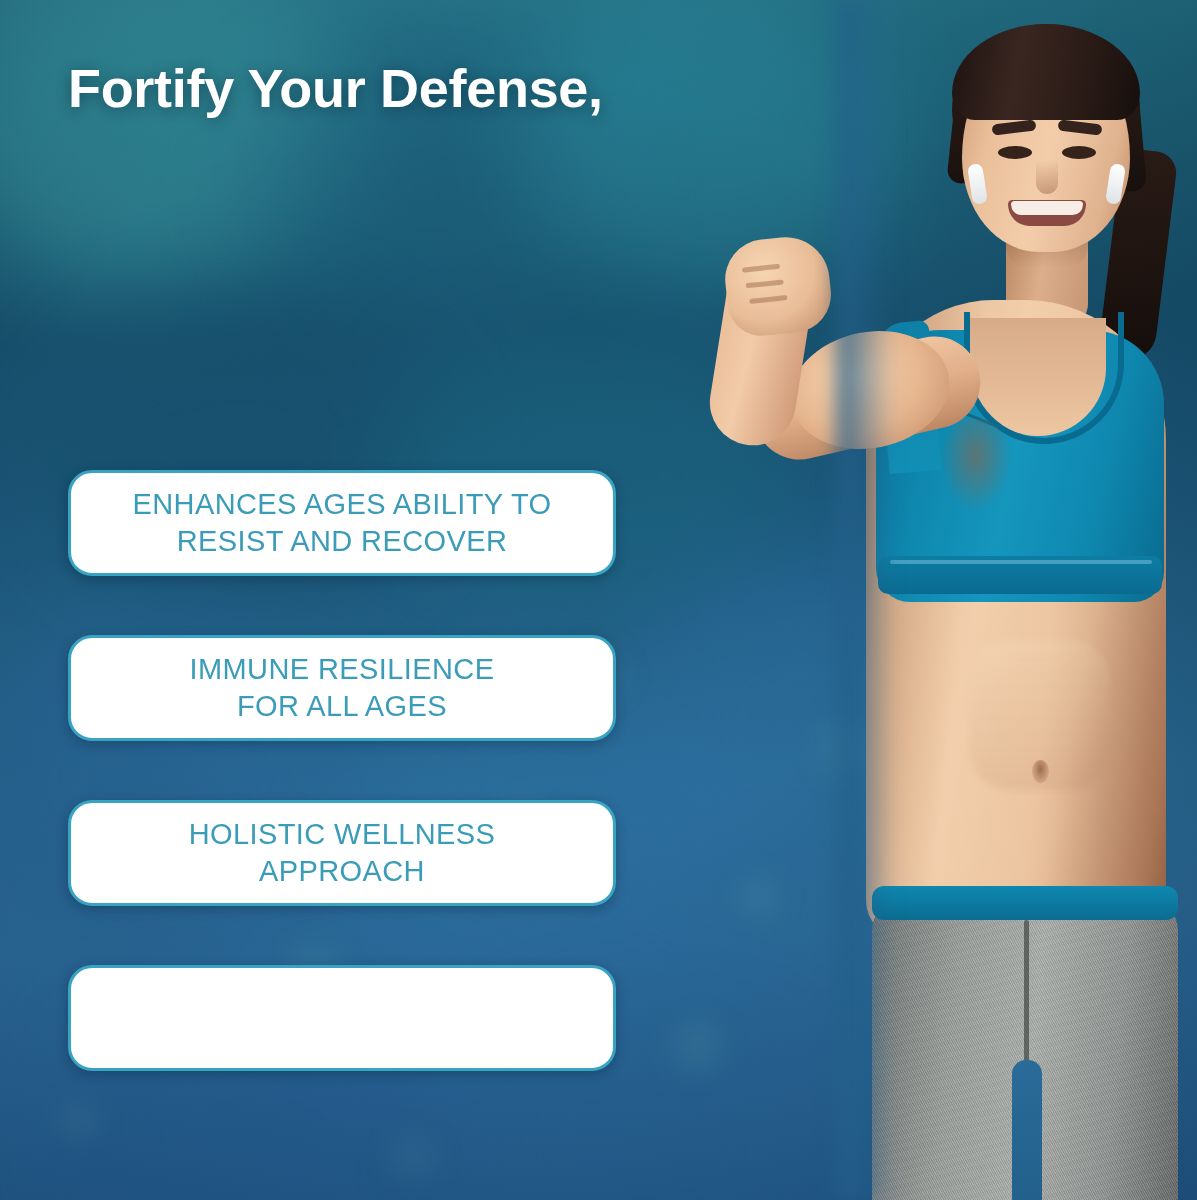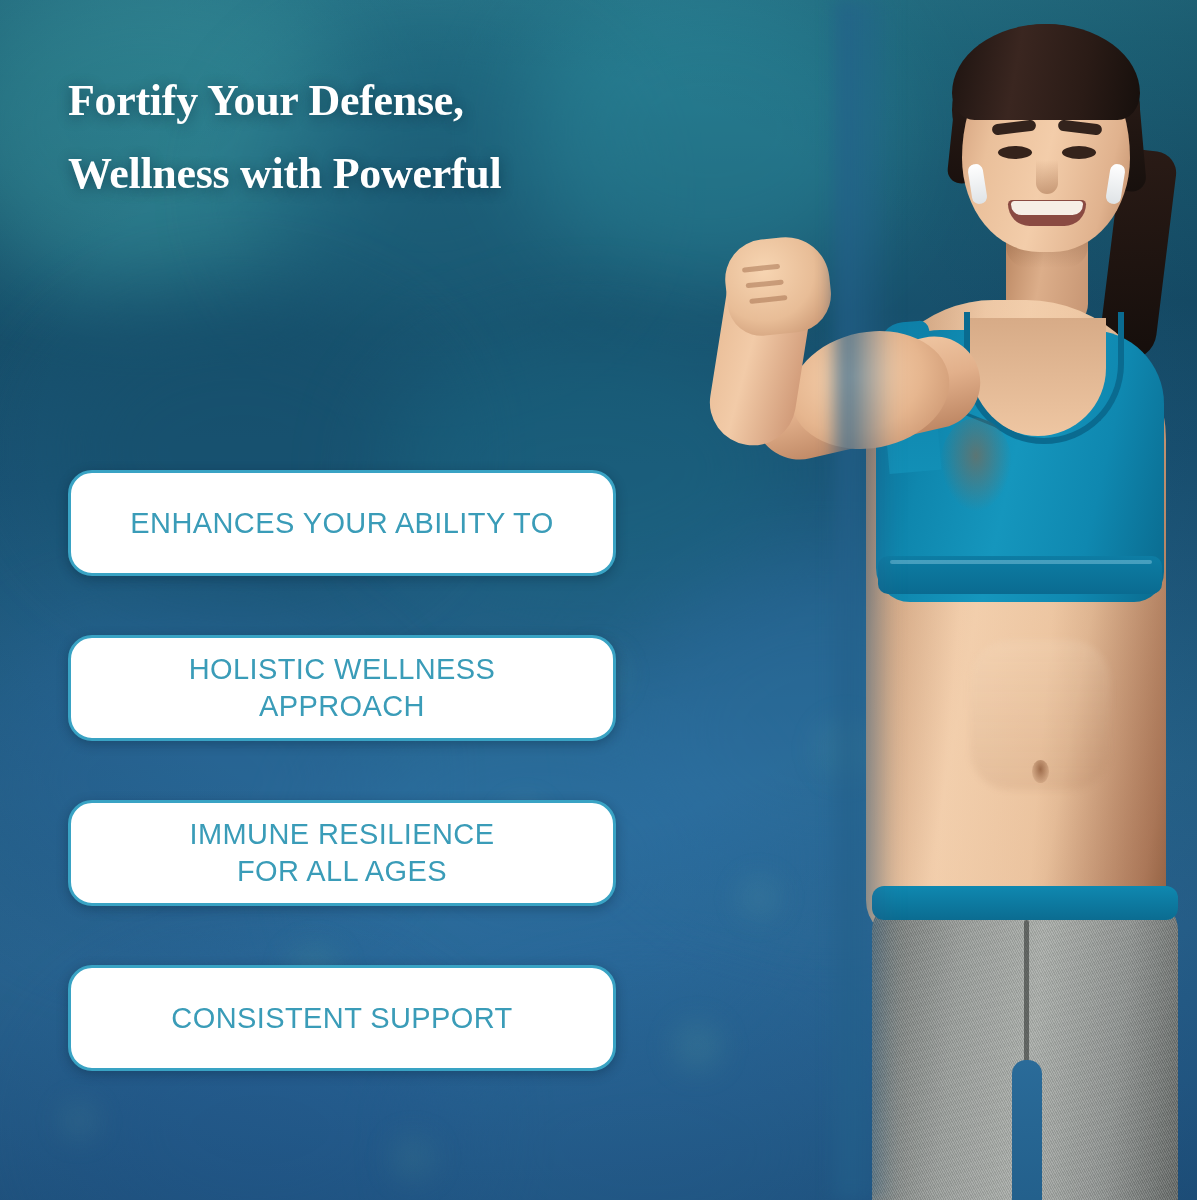--- a/index.html
+++ b/index.html
@@ -43,25 +43,24 @@
       radial-gradient(circle at 50% 56%, rgba(115,190,175,.10) 0 26px, transparent 27px);
     filter:blur(14px);
   }
   .bg-vig{
     position:absolute;inset:0;
     background:radial-gradient(ellipse 95% 80% at 42% 38%, rgba(0,0,0,0) 40%, rgba(4,26,44,.34) 100%);
   }
 
   
   .headline{
-    position:absolute;left:68px;top:64px;width:820px;
-    color:#ffffff;font-weight:bold;font-size:44px;line-height:73px;
+    position:absolute;left:68px;top:52px;width:820px;
+    color:#ffffff;font-weight:bold;font-size:54px;line-height:73px;
     letter-spacing:-.3px;
     text-shadow:0 2px 14px rgba(3,28,45,.45);
-    font-family:Liberation Serif, serif;
   }
   .headline .ln{display:block;white-space:nowrap;}
 
   
   .pills{position:absolute;left:68px;top:470px;width:548px;}
   .pill{
     box-sizing:border-box;
     width:548px;height:106px;margin-bottom:59px;
     background:#ffffff;
     border:3px solid #39a3c4;
@@ -324,41 +323,40 @@
       <div class="m teeth" style="left:3px;top:1px;"></div>
     </div>
     <div class="m budL"></div>
     <div class="m budR"></div>
 
     <div class="m edge-soft"></div>
   </div>
 
   <div class="headline">
     <span class="ln">Fortify Your Defense,</span>
-    <span class="ln">Wellness with Powerful</span>
   </div>
 
   <div class="pills">
     <div class="pill">
       <div>
-        <span>ENHANCES YOUR ABILITY TO</span>
+        <span>ENHANCES AGES ABILITY TO</span>
+        <span>RESIST AND RECOVER</span>
+      </div>
+    </div>
+    <div class="pill">
+      <div>
+        <span>IMMUNE RESILIENCE</span>
+        <span>FOR ALL AGES</span>
       </div>
     </div>
     <div class="pill">
       <div>
         <span>HOLISTIC WELLNESS</span>
         <span>APPROACH</span>
       </div>
     </div>
     <div class="pill">
       <div>
-        <span>IMMUNE RESILIENCE</span>
-        <span>FOR ALL AGES</span>
       </div>
     </div>
-    <div class="pill">
-      <div>
-        <span>CONSISTENT SUPPORT</span>
-      </div>
-    </div>
   </div>
 
 </div>
 
 </body></html>

